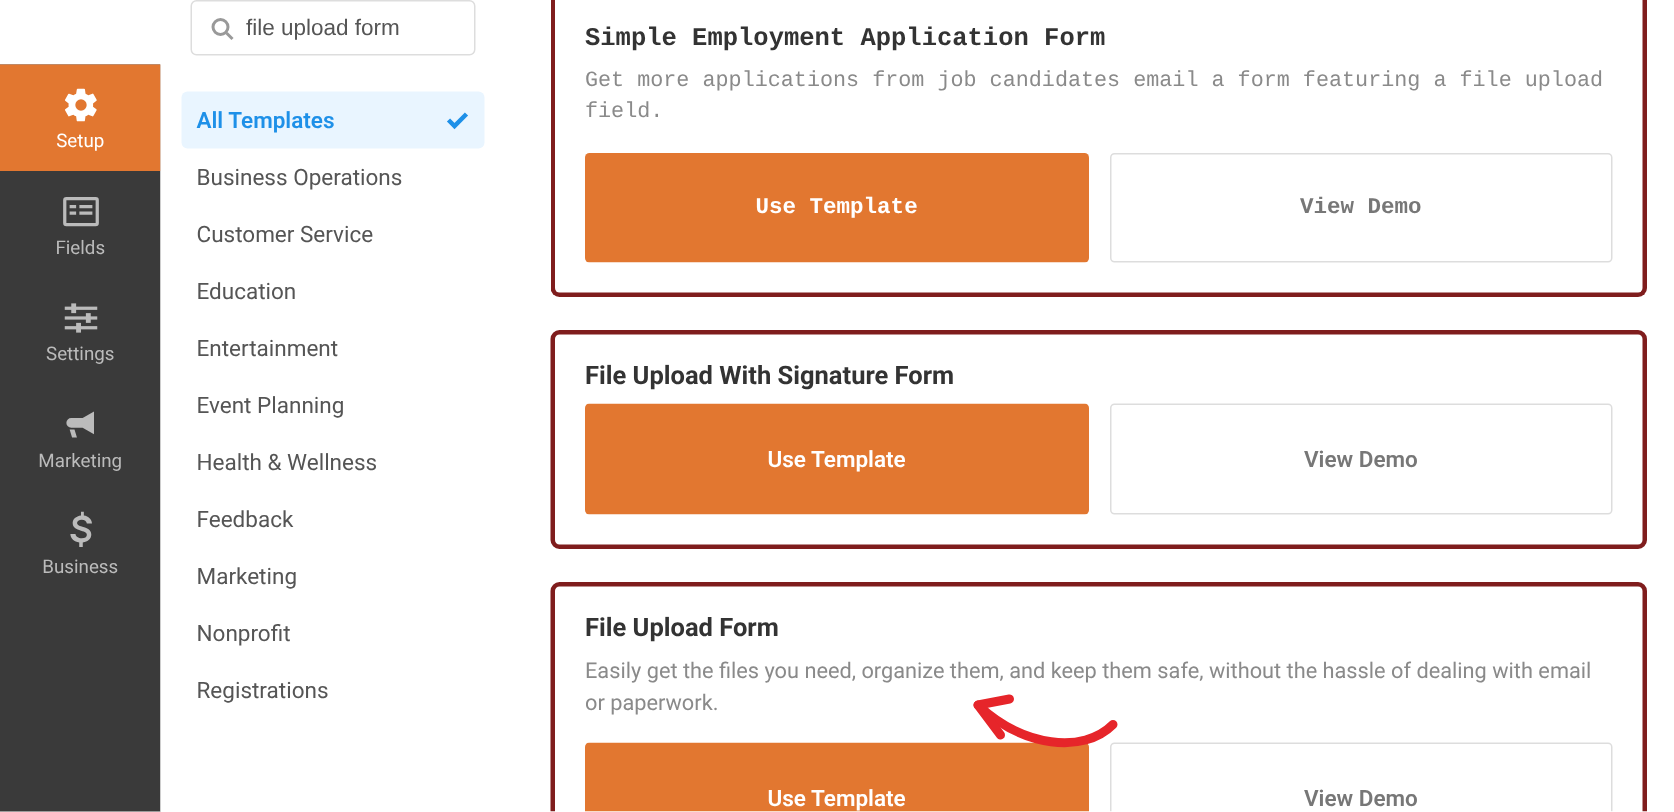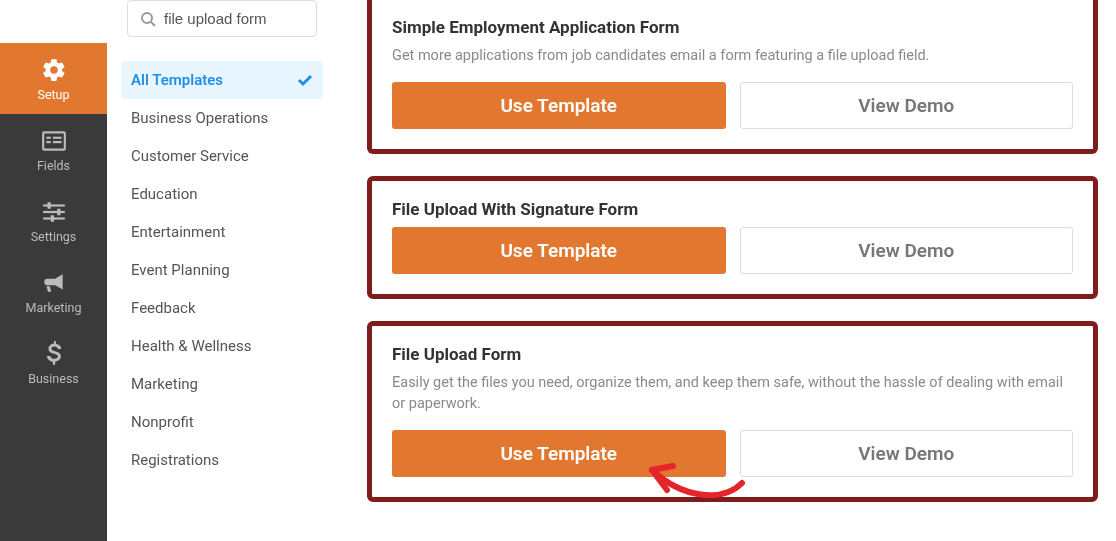--- a/index.html
+++ b/index.html
@@ -15,26 +15,26 @@
     .search-box { margin: 0 20px 24px 20px; border: 1px solid #ddd; border-radius: 4px; display: flex; align-items: center; padding: 9px 12px; }
     .search-icon { color: #999; margin-right: 8px; display: flex; }
     .search-input { border: none; outline: none; font-size: 15px; flex: 1; color: #555; background: transparent; }
     .cat-list { padding: 0 14px; }
     .cat-item { padding: 10px 10px; font-size: 15px; color: #555; cursor: pointer; border-radius: 4px; display: flex; align-items: center; justify-content: space-between; }
     .cat-item.active { background: #e9f5ff; color: #1e90e8; font-weight: 600; }
     .check-mark { color: #1e90e8; display: none; }
     .cat-item.active .check-mark { display: inline-flex; }
     
     .templates-panel { flex: 1; height: 100%; padding: 0 18px 0 30px; overflow: hidden; }
-    .tpl-card { border: 5px solid #7f1d1d; border-radius: 6px; padding: 18px 20px 20px; margin-bottom: 22px; background: #fff; }
-    .tpl-card.first { border-top: none; border-top-left-radius: 0; border-top-right-radius: 0; margin-top: -1px; }
+    .tpl-card { border: 3px solid #7f1d1d; border-radius: 6px; padding: 18px 20px 20px; margin-bottom: 22px; background: #fff; }
+    .tpl-card.first { border-top: none; border-top-left-radius: 0; border-top-right-radius: 0; margin-top: -1px; font-family: Liberation Mono, monospace; }
     .tpl-title { font-size: 17px; font-weight: 700; color: #333; margin-bottom: 8px; }
     .tpl-desc { font-size: 14.5px; color: #8a8a8a; line-height: 1.45; margin-bottom: 16px; }
     .tpl-actions { display: flex; gap: 14px; }
-    .btn { flex: 1; padding: 11px 0; border-radius: 3px; font-size: 19px; font-weight: 600; cursor: pointer; text-align: center; border: 1px solid transparent; }
+    .btn { flex: 1; padding: 27px 0; border-radius: 3px; font-size: 15px; font-weight: 600; cursor: pointer; text-align: center; border: 1px solid transparent; }
     .btn-primary { background: #e27730; color: #fff; }
     .btn-secondary { background: #fff; color: #777; border-color: #ddd; }
     
     .annotation-arrow { position: absolute; pointer-events: none; }
   </style>
 </head>
 <body>
 
 <div class="sidenav">
   <div class="sidenav-item active">
@@ -116,24 +116,24 @@
     <div class="cat-item">
         <span>Education</span>
       </div>
     <div class="cat-item">
         <span>Entertainment</span>
       </div>
     <div class="cat-item">
         <span>Event Planning</span>
       </div>
     <div class="cat-item">
-        <span>Feedback</span>
+        <span>Health &amp; Wellness</span>
       </div>
     <div class="cat-item">
-        <span>Health &amp; Wellness</span>
+        <span>Feedback</span>
       </div>
     <div class="cat-item">
         <span>Marketing</span>
       </div>
     <div class="cat-item">
         <span>Nonprofit</span>
       </div>
     <div class="cat-item">
         <span>Registrations</span>
       </div>

